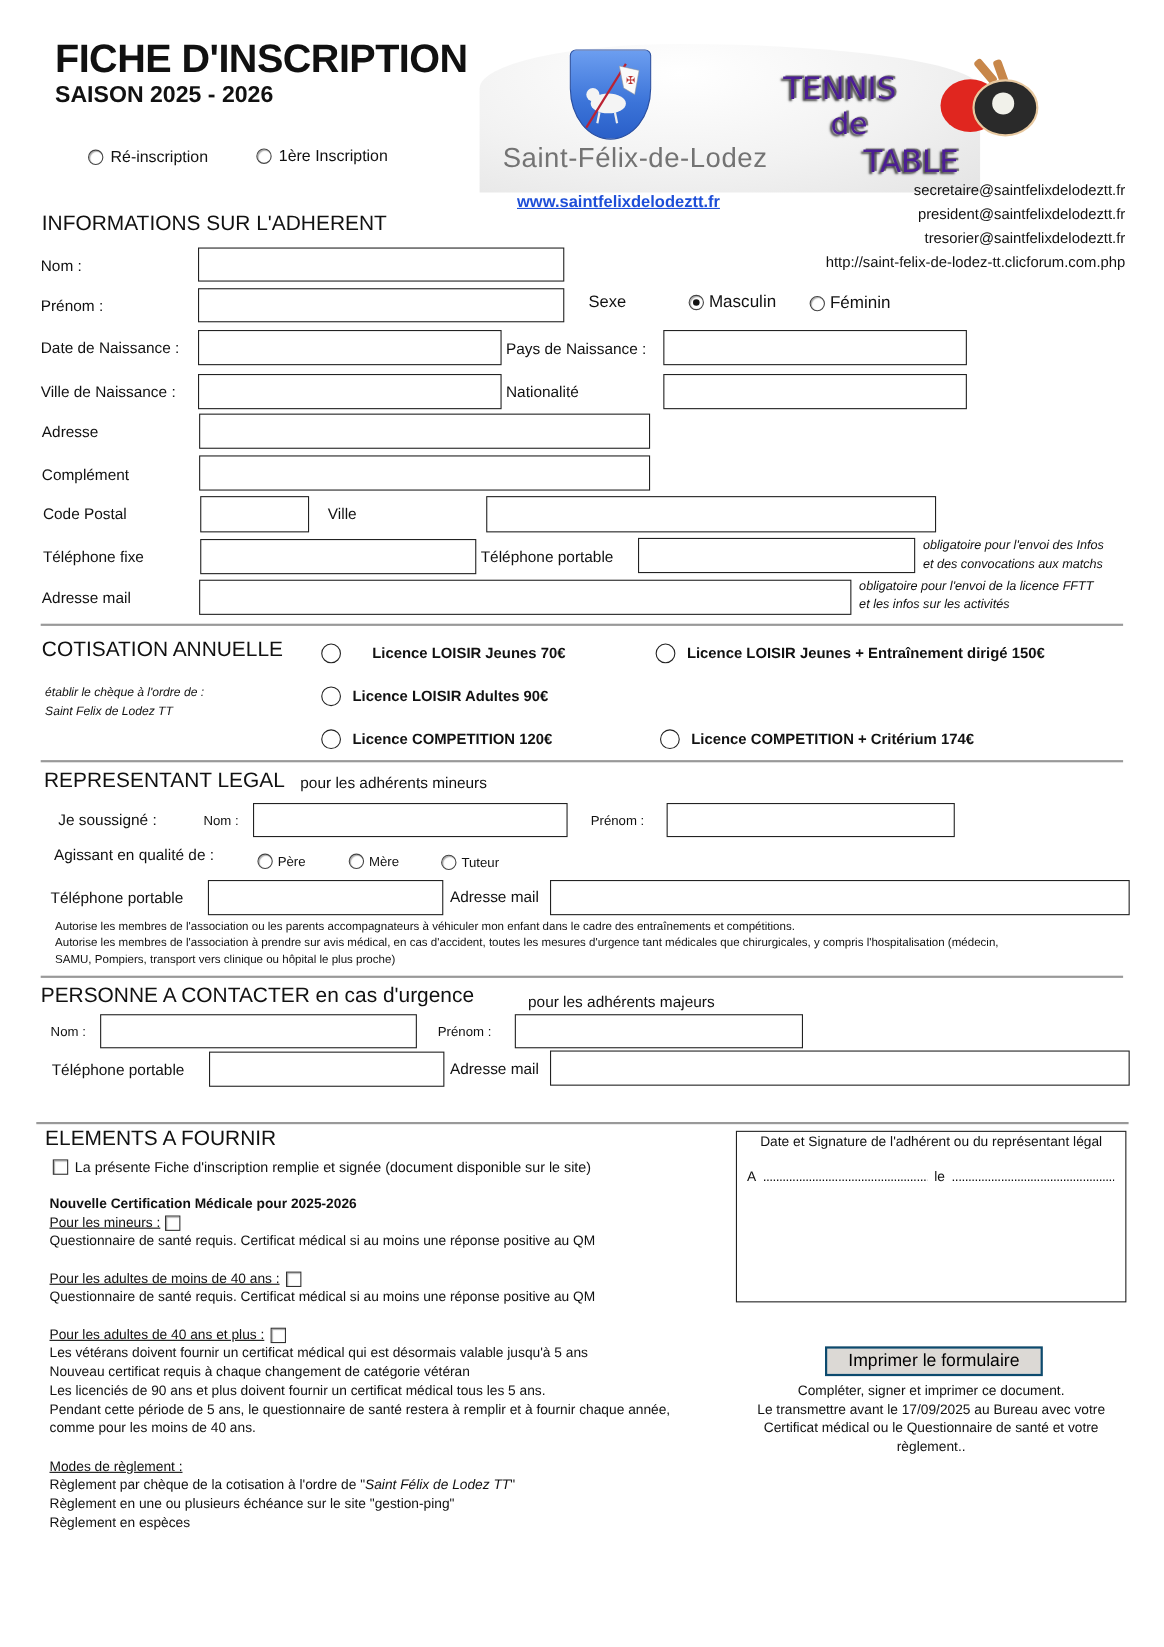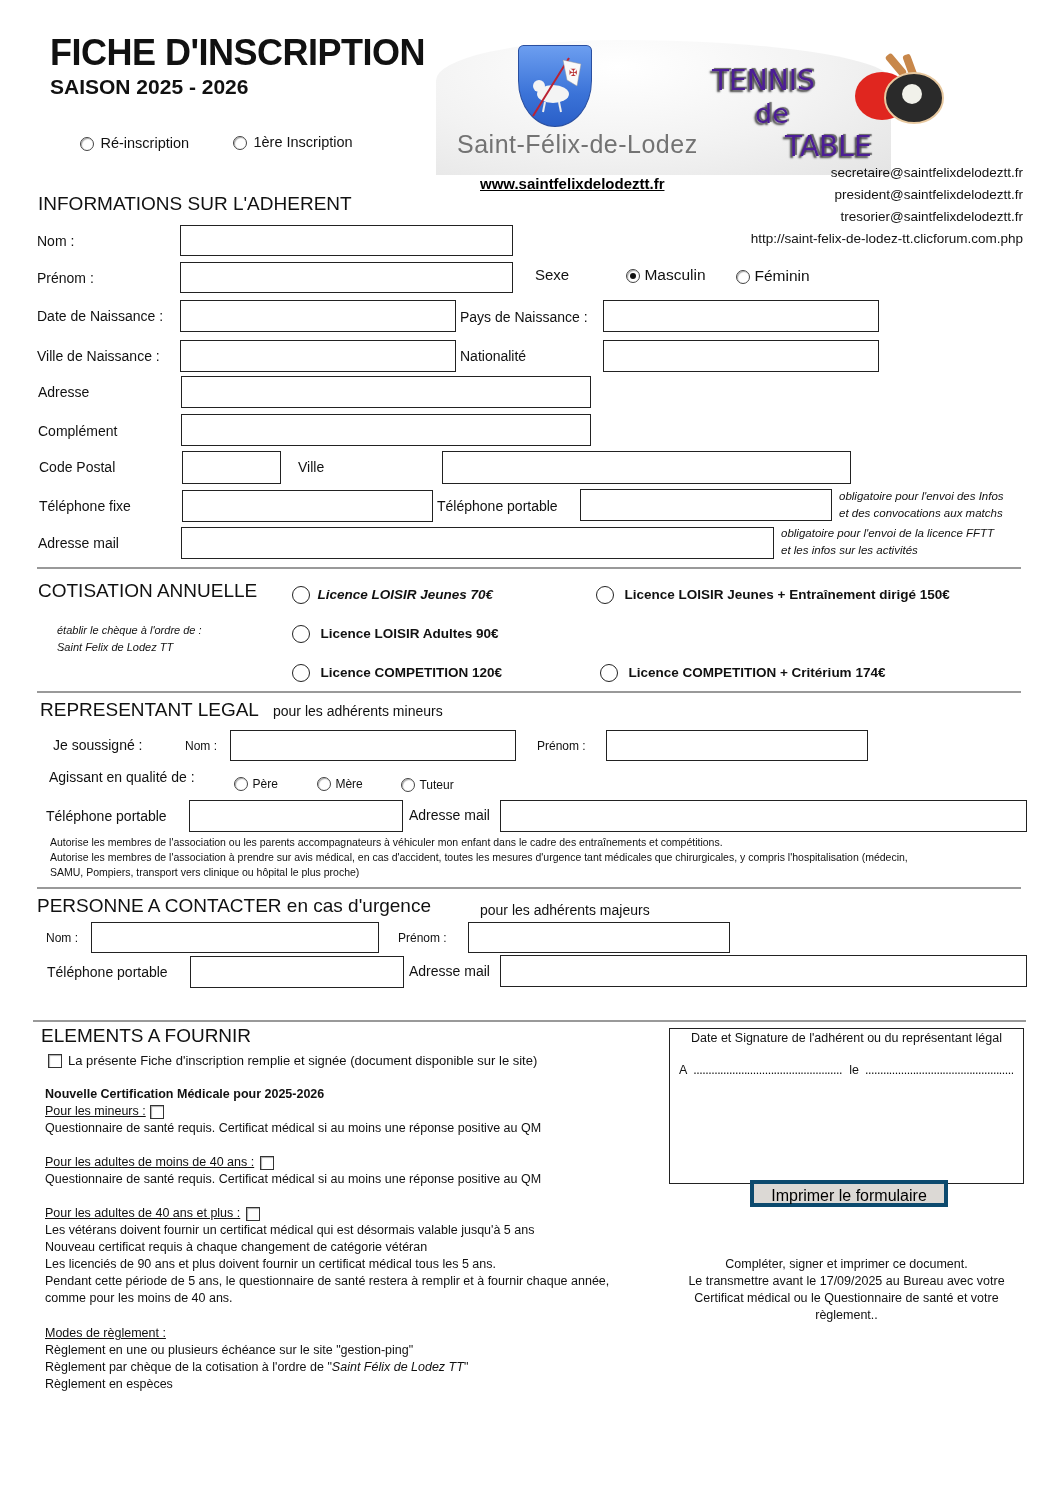--- a/index.html
+++ b/index.html
@@ -19,21 +19,21 @@
   .check { width: 14px; height: 14px; border: 1px solid #333; background: #fff; box-shadow: inset 1px 1px 1px #aaa; }
   .divider { height: 2px; background: #999; }
   .bold-opt { font-weight: bold; font-size: 13.5px; white-space: nowrap; }
   .body-txt { font-size: 12.5px; line-height: 17px; white-space: nowrap; }
   .u { text-decoration: underline; }
   .contact { font-size: 13.5px; text-align: right; line-height: 22px; }
   .header-banner { left: 436px; top: 40px; width: 455px; height: 135px; background: radial-gradient(ellipse at 40% 20%, #ffffff 0%, #f2f2f2 55%, #e4e4e4 100%); border-radius: 40% 60% 0 0 / 30% 30% 0 0; }
   .shield { left: 518px; top: 45px; width: 74px; height: 82px; background: linear-gradient(#6c9ef0, #3b73d8 60%, #2a5fc8); border-radius: 6px 6px 40px 40px / 6px 6px 50px 50px; border: 1px solid #2a4fa0; }
   .town { left: 457px; top: 130px; font-size: 25px; color: #737373; letter-spacing: 0.5px; white-space: nowrap; }
   .tt-word { font-family: "DejaVu Sans", sans-serif; font-weight: normal; color: #4c1d95; text-shadow: -2px 2px 2px #444, 2px -1px 1px #666; white-space: nowrap; }
-  .print-btn { left: 750px; top: 1180px; width: 198px; height: 27px; background: #dcd9d5; border: 4px solid #0c4a6e; font-size: 16px; text-align: center; line-height: 23px; }
+  .print-btn { left: 750px; top: 1224px; width: 198px; height: 27px; background: #dcd9d5; border: 2px solid #0c4a6e; font-size: 16px; text-align: center; line-height: 23px; }
   .sig-box { left: 669px; top: 1028px; width: 355px; height: 156px; border: 1.5px solid #222; }
 </style>
 </head>
 <body>
 
 <div class="abs title" style="left:50px;top:32px;">FICHE D'INSCRIPTION</div>
 <div class="abs subtitle" style="left:50px;top:75px;">SAISON 2025 - 2026</div>
 
 <div class="abs" style="left:80px;top:134px;">
   <span class="radio"></span>
@@ -50,21 +50,21 @@
     <ellipse cx="34" cy="48" rx="16" ry="9" fill="#f4f4f4"></ellipse>
     <circle cx="20" cy="40" r="6" fill="#f4f4f4"></circle>
     <line x1="14" y1="70" x2="50" y2="12" stroke="#b23" stroke-width="2"></line>
     <path d="M44 14 L62 18 L58 40 L48 34 Z" fill="#fafafa" stroke="#999" stroke-width="0.5"></path>
     <text x="50" y="30" font-size="10" fill="#b33" font-family="DejaVu Sans, sans-serif">✠</text>
     <line x1="26" y1="56" x2="24" y2="66" stroke="#eee" stroke-width="2"></line>
     <line x1="40" y1="56" x2="42" y2="66" stroke="#eee" stroke-width="2"></line>
   </svg>
 </div>
 <div class="abs town">Saint-Félix-de-Lodez</div>
-<a class="abs" style="left:480px;top:175px;font-size:15px;font-weight:bold;color:#000000;text-decoration:underline;white-space:nowrap;">www.saintfelixdelodeztt.fr</a>
+<a class="abs" style="left:470px;top:175px;font-size:15px;font-weight:bold;color:#1d4ed8;text-decoration:underline;white-space:nowrap;">www.saintfelixdelodeztt.fr</a>
 
 <div class="abs tt-word" style="left:712px;top:64px;font-size:28px;">TENNIS</div>
 <div class="abs tt-word" style="left:755px;top:98px;font-size:27px;">de</div>
 <div class="abs tt-word" style="left:785px;top:130px;font-size:28px;">TABLE</div>
 <div class="abs" style="left:848px;top:48px;width:105px;height:80px;">
   <svg width="105" height="80" viewBox="0 0 105 80">
     <rect x="44" y="4" width="8" height="26" rx="3" fill="#c8874a" transform="rotate(-40 48 17)"></rect>
     <rect x="58" y="6" width="8" height="24" rx="3" fill="#c8874a" transform="rotate(-20 62 18)"></rect>
     <ellipse cx="34" cy="48" rx="27" ry="24" fill="#e0261f"></ellipse>
     <ellipse cx="66" cy="50" rx="29" ry="25" fill="#2a2a2a" stroke="#e8c9a0" stroke-width="2"></ellipse>
@@ -130,28 +130,28 @@
 <div class="abs lbl" style="left:38px;top:535px;">Adresse mail</div>
 <div class="abs field" style="left:181px;top:527px;width:593px;height:32px;"></div>
 <div class="abs note" style="left:781px;top:525px;">
   <div>obligatoire pour l'envoi de la licence FFTT</div>
   <div>et les infos sur les activités</div>
 </div>
 
 <div class="abs divider" style="left:37px;top:567px;width:984px;"></div>
 
 <div class="abs section-title" style="left:38px;top:580px;">COTISATION ANNUELLE</div>
-<div class="abs note" style="left:41px;top:622px;font-size:11px;line-height:17px;margin-left:16px;">
+<div class="abs note" style="left:41px;top:622px;font-size:11px;line-height:17px;">
   <div>établir le chèque à l'ordre de :</div>
   <div>Saint Felix de Lodez TT</div>
 </div>
 
 <div class="abs" style="left:292px;top:585px;">
   <span class="radio big"></span>
-  <span class="bold-opt" style="margin-left:3px;font-style:italic;">Licence LOISIR  Jeunes 70€</span>
+  <span class="bold-opt" style="margin-left:24px;">Licence LOISIR  Jeunes 70€</span>
 </div>
 <div class="abs" style="left:596px;top:585px;">
   <span class="radio big"></span>
   <span class="bold-opt" style="margin-left:6px;">Licence LOISIR  Jeunes + Entraînement dirigé 150€</span>
 </div>
 <div class="abs" style="left:292px;top:624px;">
   <span class="radio big"></span>
   <span class="bold-opt" style="margin-left:6px;">Licence LOISIR  Adultes 90€</span>
 </div>
 <div class="abs" style="left:292px;top:663px;">
@@ -244,22 +244,22 @@
 <div class="abs body-txt" style="left:45px;top:1222px;">
   <div>Les vétérans doivent fournir un certificat médical qui est désormais valable jusqu'à 5 ans</div>
   <div>Nouveau certificat requis à chaque changement de catégorie vétéran</div>
   <div>Les licenciés de 90 ans et plus doivent fournir un certificat médical tous les 5 ans.</div>
   <div>Pendant cette période de 5 ans, le questionnaire de santé restera à remplir et à fournir chaque année,</div>
   <div>comme pour les moins de 40 ans.</div>
 </div>
 
 <div class="abs body-txt u" style="left:45px;top:1325px;">Modes de règlement :</div>
 <div class="abs body-txt" style="left:45px;top:1342px;">
+  <div><span>Règlement par chèque de la cotisation à l'ordre de "</span><i>Saint Félix de Lodez TT</i><span>"</span></div>
   <div>Règlement en une ou plusieurs échéance sur le site "gestion-ping"</div>
-  <div><span>Règlement par chèque de la cotisation à l'ordre de "</span><i>Saint Félix de Lodez TT</i><span>"</span></div>
   <div>Règlement en espèces</div>
 </div>
 
 <div class="abs sig-box">
   <div style="text-align:center;font-size:12.5px;margin-top:2px;white-space:nowrap;">Date et Signature de l'adhérent ou du représentant légal</div>
   <div style="position:absolute;left:9px;top:34px;font-size:12.5px;white-space:nowrap;display:flex;gap:6px;">
     <span>A</span>
     <span style="width:150px;overflow:hidden;letter-spacing:-0.5px;">......................................................</span>
     <span>le</span>
     <span style="width:148px;overflow:hidden;letter-spacing:-0.5px;">......................................................</span>

